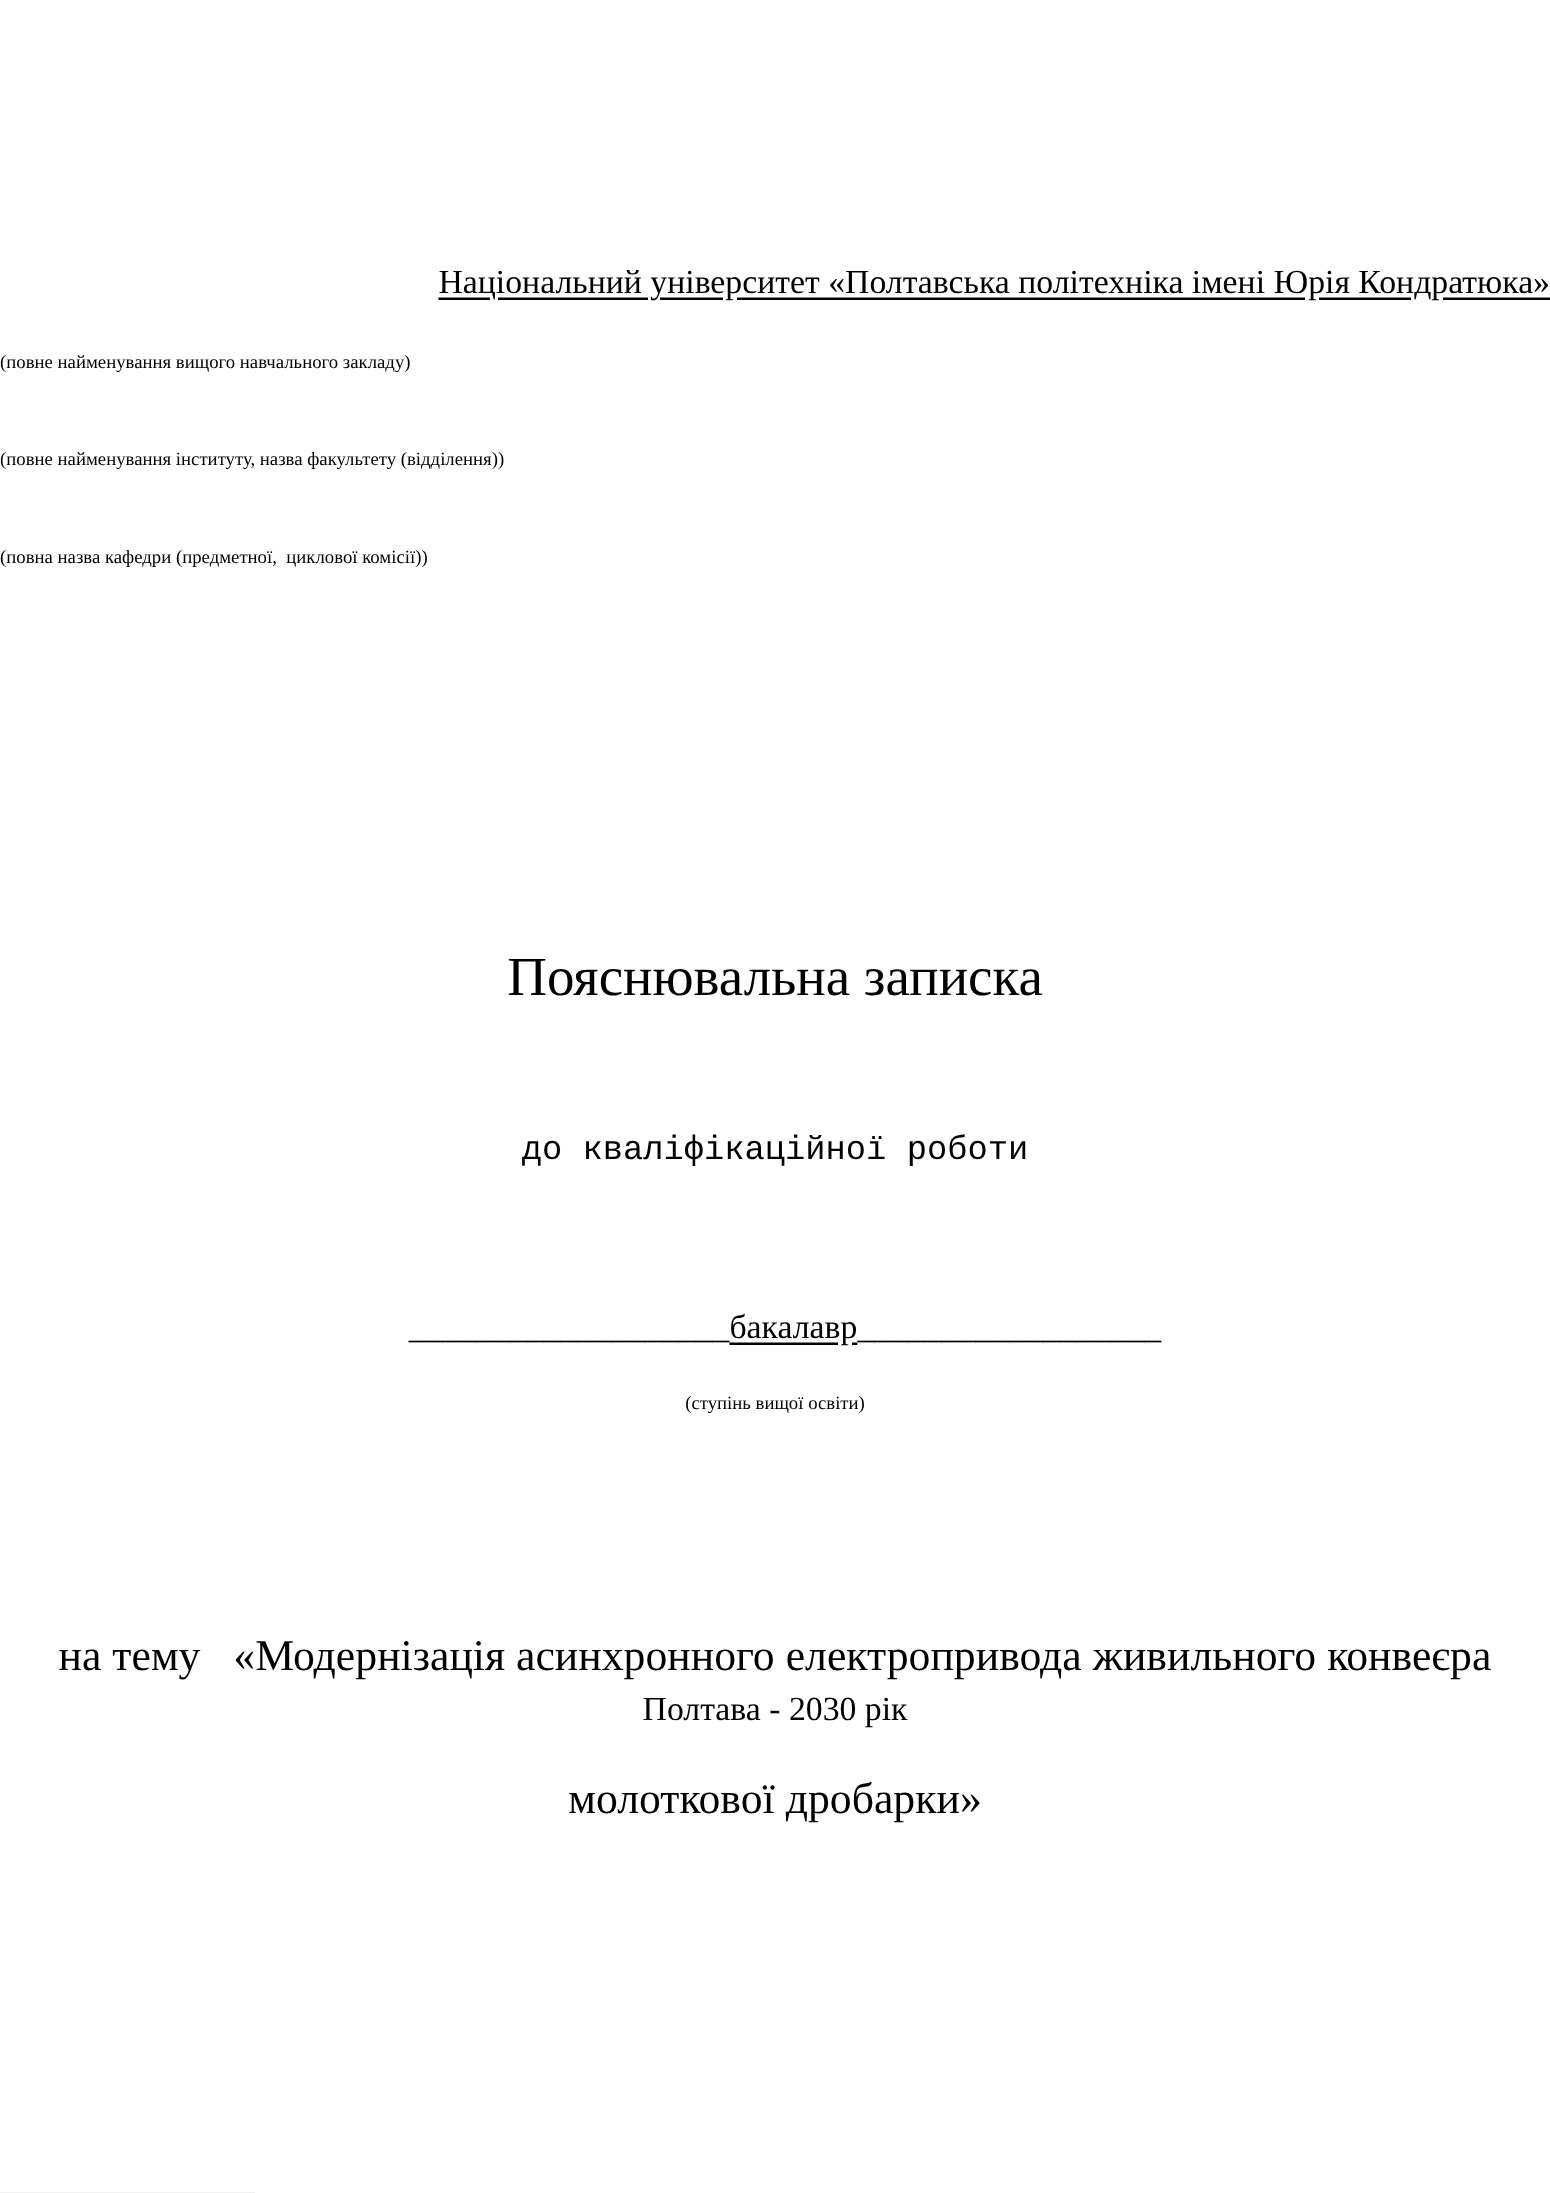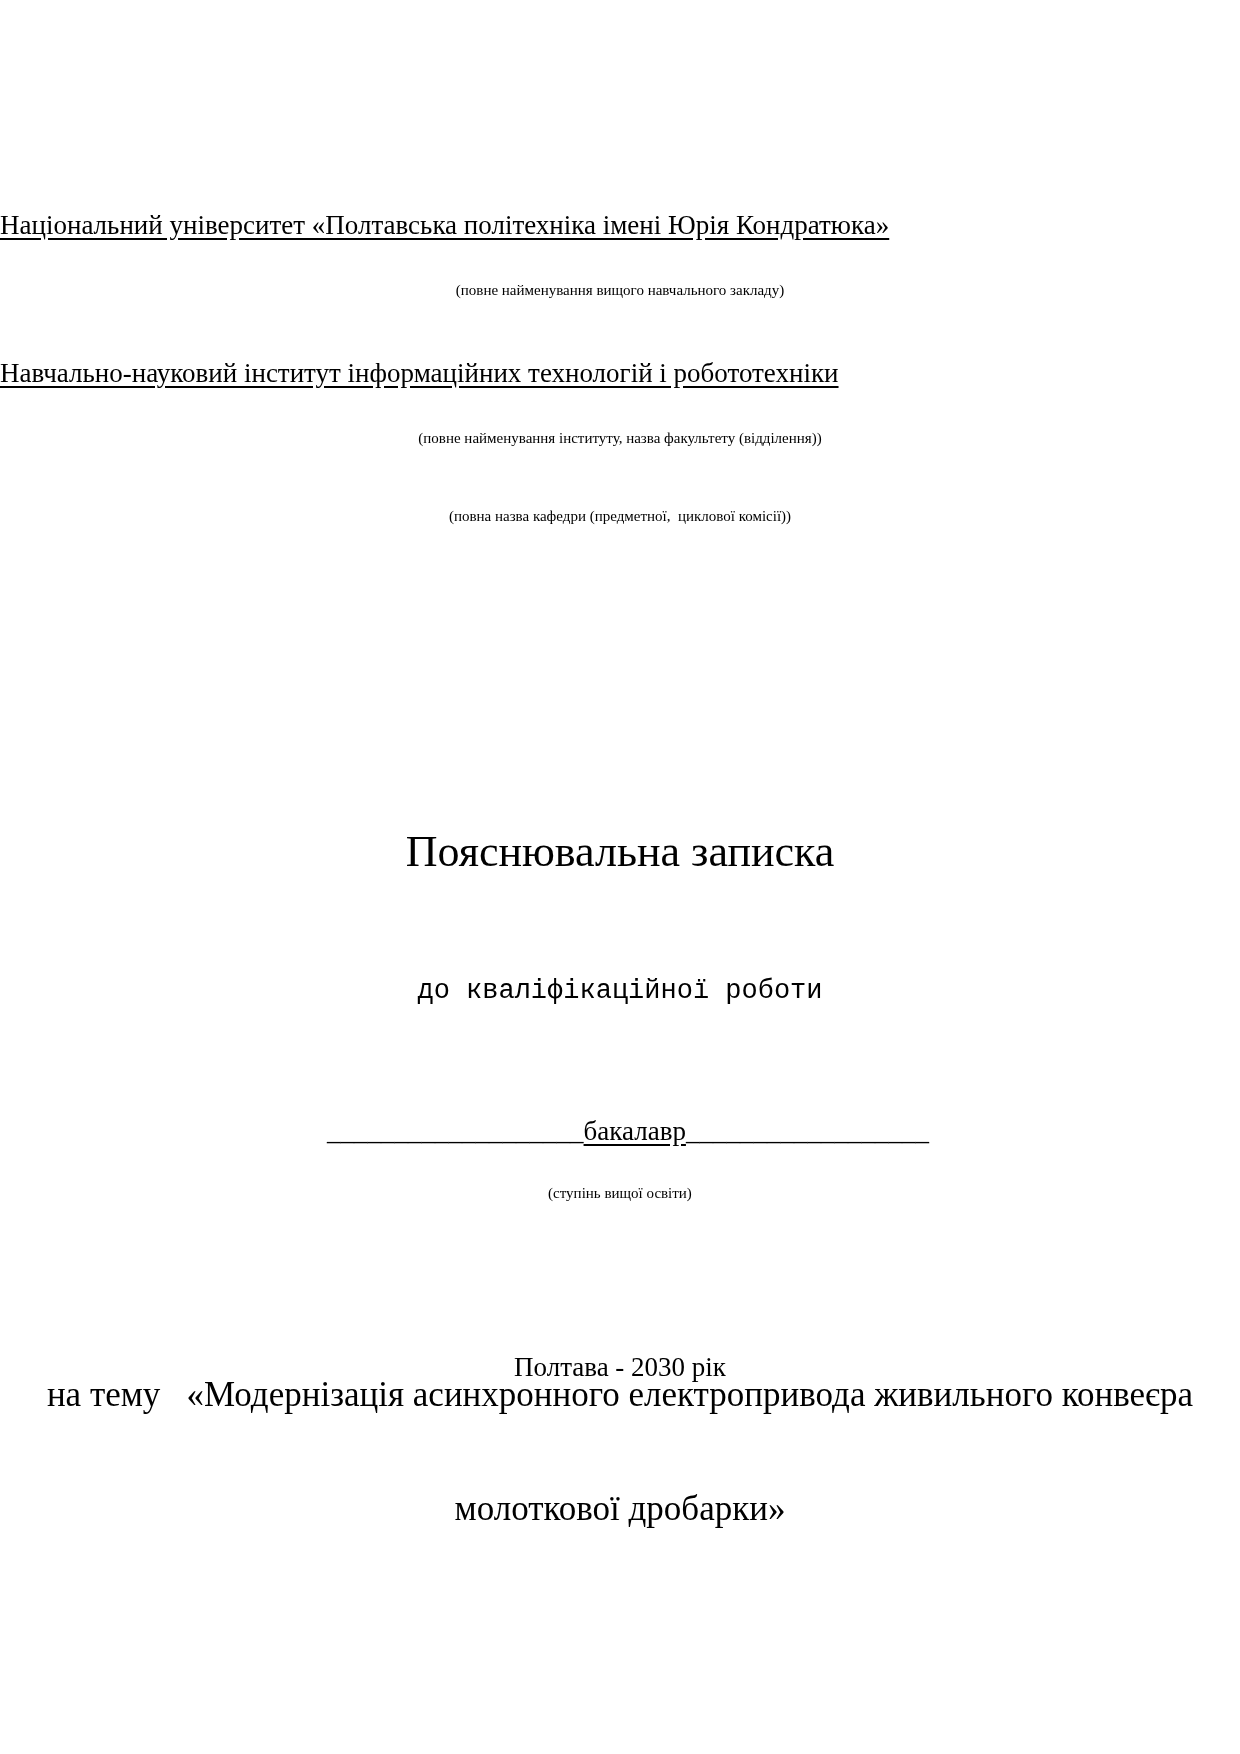--- a/index.html
+++ b/index.html
@@ -12,26 +12,26 @@
     font-family: "Liberation Serif", "DejaVu Serif", serif;
     color: #000000;
     position: relative;
     padding-top: 100px;
     white-space: pre-wrap;
   }
   .u { text-decoration: underline; text-underline-offset: 4px; }
   .header-line {
     font-size: 27px;
     line-height: 34px;
-    text-align: left;
+    text-align: right;
   }
   .small-caption {
     font-size: 15px;
     line-height: 24px;
-    text-align: center;
+    text-align: left;
   }
   .doc-title {
     font-size: 44px;
     line-height: 52px;
     text-align: center;
     margin-top: 190px;
   }
   .subtitle {
     font-size: 27px;
     text-align: center;
@@ -67,21 +67,20 @@
 </head>
 <body>
 
 <div class="page">
 
   
   <div>
     <div class="header-line u">Національний університет «Полтавська політехніка імені Юрія Кондратюка»</div>
     <div class="small-caption">(повне найменування вищого навчального закладу)</div>
 
-    <div class="header-line u">Навчально-науковий інститут інформаційних технологій і робототехніки</div>
     <div class="small-caption">(повне найменування інституту, назва факультету (відділення))</div>
 
     <div class="small-caption">(повна назва кафедри (предметної,  циклової комісії))</div>
   </div>
 
   
   <div class="doc-title">Пояснювальна записка</div>
 
   <div class="subtitle">до кваліфікаційної роботи</div>
 

